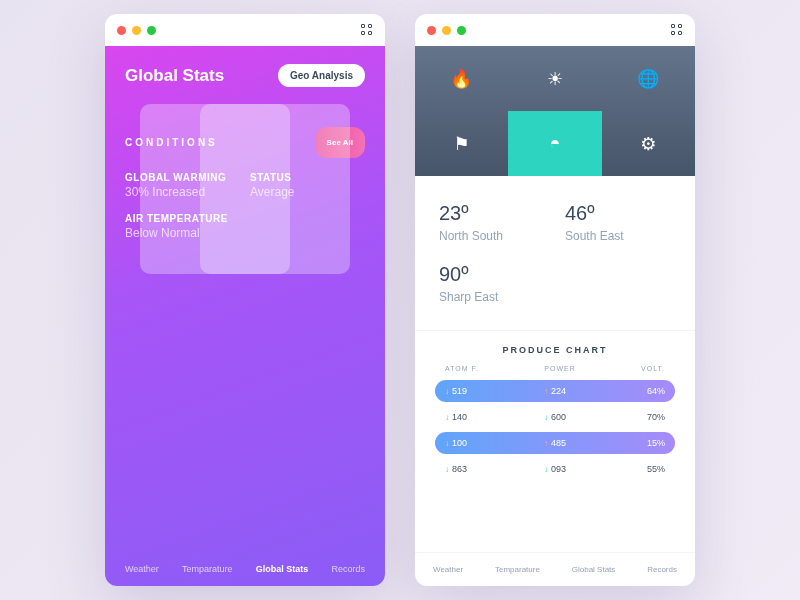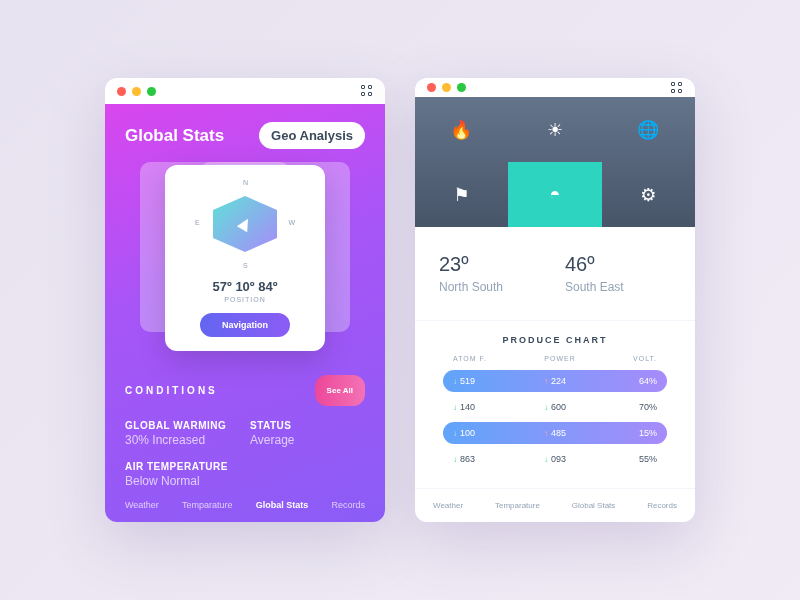--- a/index.html
+++ b/index.html
@@ -1,29 +1,29 @@
 <!DOCTYPE html>
 <html><head>
 <meta charset="utf-8">
 <style>
 *{margin:0;padding:0;box-sizing:border-box;font-family:-apple-system,BlinkMacSystemFont,sans-serif}
 body{width:800px;height:600px;background:linear-gradient(135deg,#e8e3f0,#f0ebf5);display:flex;align-items:center;justify-content:center;gap:30px}
-.window{width:280px;height:444px;background:#fff;border-radius:12px;overflow:hidden;box-shadow:0 20px 60px rgba(100,80,150,.2);display:flex;flex-direction:column}
+.window{width:280px;height:572px;background:#fff;border-radius:12px;overflow:hidden;box-shadow:0 20px 60px rgba(100,80,150,.2);display:flex;flex-direction:column}
 .titlebar{height:32px;display:flex;align-items:center;padding:0 12px;justify-content:space-between}
 .dots{display:flex;gap:6px}
 .dot{width:9px;height:9px;border-radius:50%}
 .dot.r{background:#ff5f57}.dot.y{background:#febc2e}.dot.g{background:#28c840}
 .menu-icon{display:grid;grid-template-columns:1fr 1fr;gap:2px;width:12px;height:12px}
 .menu-icon span{width:4px;height:4px;border:1px solid #3a4a5c;border-radius:1px}
 
 
 .left-body{flex:1;background:linear-gradient(160deg,#d946ef 0%,#a855f7 40%,#8b5cf6 100%);padding:18px 20px 12px;color:#fff;display:flex;flex-direction:column;position:relative}
 .left-header{display:flex;justify-content:space-between;align-items:center;margin-bottom:16px}
 .title{font-size:17px;font-weight:600}
-.geo-btn{background:#fff;color:#3a4a5c;font-size:13px;font-weight:700;padding:6px 12px;border-radius:14px;border:none}
+.geo-btn{background:#fff;color:#3a4a5c;font-size:10px;font-weight:700;padding:6px 12px;border-radius:14px;border:none}
 .compass-card{background:#fff;border-radius:12px;padding:14px;color:#3a4a5c;text-align:center;width:160px;margin:0 auto;box-shadow:0 10px 30px rgba(0,0,0,.15);position:relative;z-index:2}
 .compass-wrap{margin:0 auto 10px;position:relative;width:100px;height:90px}
 .hex{width:64px;height:56px;background:linear-gradient(135deg,#60e0d8,#a78bfa);clip-path:polygon(50% 0,100% 25%,100% 75%,50% 100%,0 75%,0 25%);position:absolute;left:18px;top:17px;display:flex;align-items:center;justify-content:center}
 .arrow{width:0;height:0;border-left:6px solid transparent;border-right:6px solid transparent;border-bottom:12px solid #fff;transform:rotate(30deg)}
 .dir{position:absolute;font-size:7px;color:#94a3b8}
 .dir.n{top:0;left:48px}.dir.s{bottom:0;left:48px}.dir.e{left:0;top:40px}.dir.w{right:0;top:40px}
 .coords{font-size:13px;font-weight:600;color:#3a4a5c;margin-bottom:2px}
 .pos-label{font-size:7px;letter-spacing:1px;color:#94a3b8;margin-bottom:10px}
 .nav-btn{background:linear-gradient(90deg,#6366f1,#8b5cf6);color:#fff;border:none;padding:7px 22px;border-radius:16px;font-size:9px;font-weight:600}
 .card-shadow{position:absolute;background:rgba(255,255,255,.3);border-radius:10px;width:150px;height:170px;z-index:1}
@@ -41,21 +41,21 @@
 .tabs span.active{opacity:1;font-weight:600}
 
 
 .right-body{flex:1;display:flex;flex-direction:column;padding:0}
 .icon-grid{background:linear-gradient(180deg,#64748b,#475569);display:grid;grid-template-columns:repeat(3,1fr);height:130px}
 .icon-cell{display:flex;align-items:center;justify-content:center;color:#fff;font-size:18px}
 .icon-cell.active{background:#2dd4bf}
 .stats-grid{display:grid;grid-template-columns:1fr 1fr;padding:26px 24px;gap:20px;border-bottom:1px solid #f1f5f9}
 .stat .deg{font-size:20px;color:#3a4a5c;font-weight:400}
 .stat .loc{font-size:12px;color:#94a3b8;margin-top:4px}
-.produce{padding:14px 28px;flex:1}
+.produce{padding:14px 20px;flex:1}
 .ptitle{text-align:center;font-size:9px;letter-spacing:2px;color:#3a4a5c;font-weight:600;margin-bottom:10px}
 .phead{display:flex;justify-content:space-between;font-size:7px;color:#94a3b8;letter-spacing:1px;padding:0 10px;margin-bottom:8px}
 .prow{display:flex;justify-content:space-between;align-items:center;padding:6px 10px;margin-bottom:4px;font-size:9px;color:#475569;border-radius:14px}
 .prow.hl{background:linear-gradient(90deg,#60a5fa,#a78bfa);color:#fff}
 .pcell{display:flex;align-items:center;gap:3px;width:33%}
 .pcell:nth-child(2){justify-content:center}.pcell:nth-child(3){justify-content:flex-end}
 .ar{font-size:8px}
 .ar.up{color:#f87171}.ar.dn{color:#34d399}
 .prow.hl .ar.up{color:#fca5a5}.prow.hl .ar.dn{color:#a7f3d0}
 .rtabs{display:flex;justify-content:space-between;padding:12px 18px;font-size:8px;color:#94a3b8;border-top:1px solid #f1f5f9}
@@ -77,34 +77,20 @@
         <span></span>
       </div>
   </div>
   <div class="left-body">
     <div class="left-header">
       <div class="title">Global Stats</div>
       <button class="geo-btn">Geo Analysis</button>
     </div>
     <div class="card-shadow cs1"></div>
     <div class="card-shadow cs2"></div>
-    <div class="compass-card">
-      <div class="compass-wrap">
-        <span class="dir n">N</span>
-        <span class="dir s">S</span>
-        <span class="dir e">E</span>
-        <span class="dir w">W</span>
-        <div class="hex">
-            <div class="arrow"></div>
-          </div>
-      </div>
-      <div class="coords">57º 10º 84º</div>
-      <div class="pos-label">POSITION</div>
-      <button class="nav-btn">Navigation</button>
-    </div>
     <div class="conditions">
       <div class="cond-head">
         <div class="cond-title">CONDITIONS</div>
         <button class="see-all">See All</button>
       </div>
       <div class="cond-grid" id="cond-grid">
           <div class="cond-item">
             <div class="cname">GLOBAL WARMING</div>
             <div class="cval">30% Increased</div>
           </div>
@@ -152,20 +138,24 @@
       </div>
     <div class="stats-grid" id="stats-grid">
         <div class="stat">
           <div class="deg">23º</div>
           <div class="loc">North South</div>
         </div>
         <div class="stat">
           <div class="deg">46º</div>
           <div class="loc">South East</div>
         </div>
+        <div class="stat">
+          <div class="deg">90º</div>
+          <div class="loc">Sharp East</div>
+        </div>
       </div>
     <div class="produce">
       <div class="ptitle">PRODUCE CHART</div>
       <div class="phead">
         <span>ATOM F.</span>
         <span>POWER</span>
         <span>VOLT.</span>
       </div>
       <div id="prows">
           <div class="prow hl">

